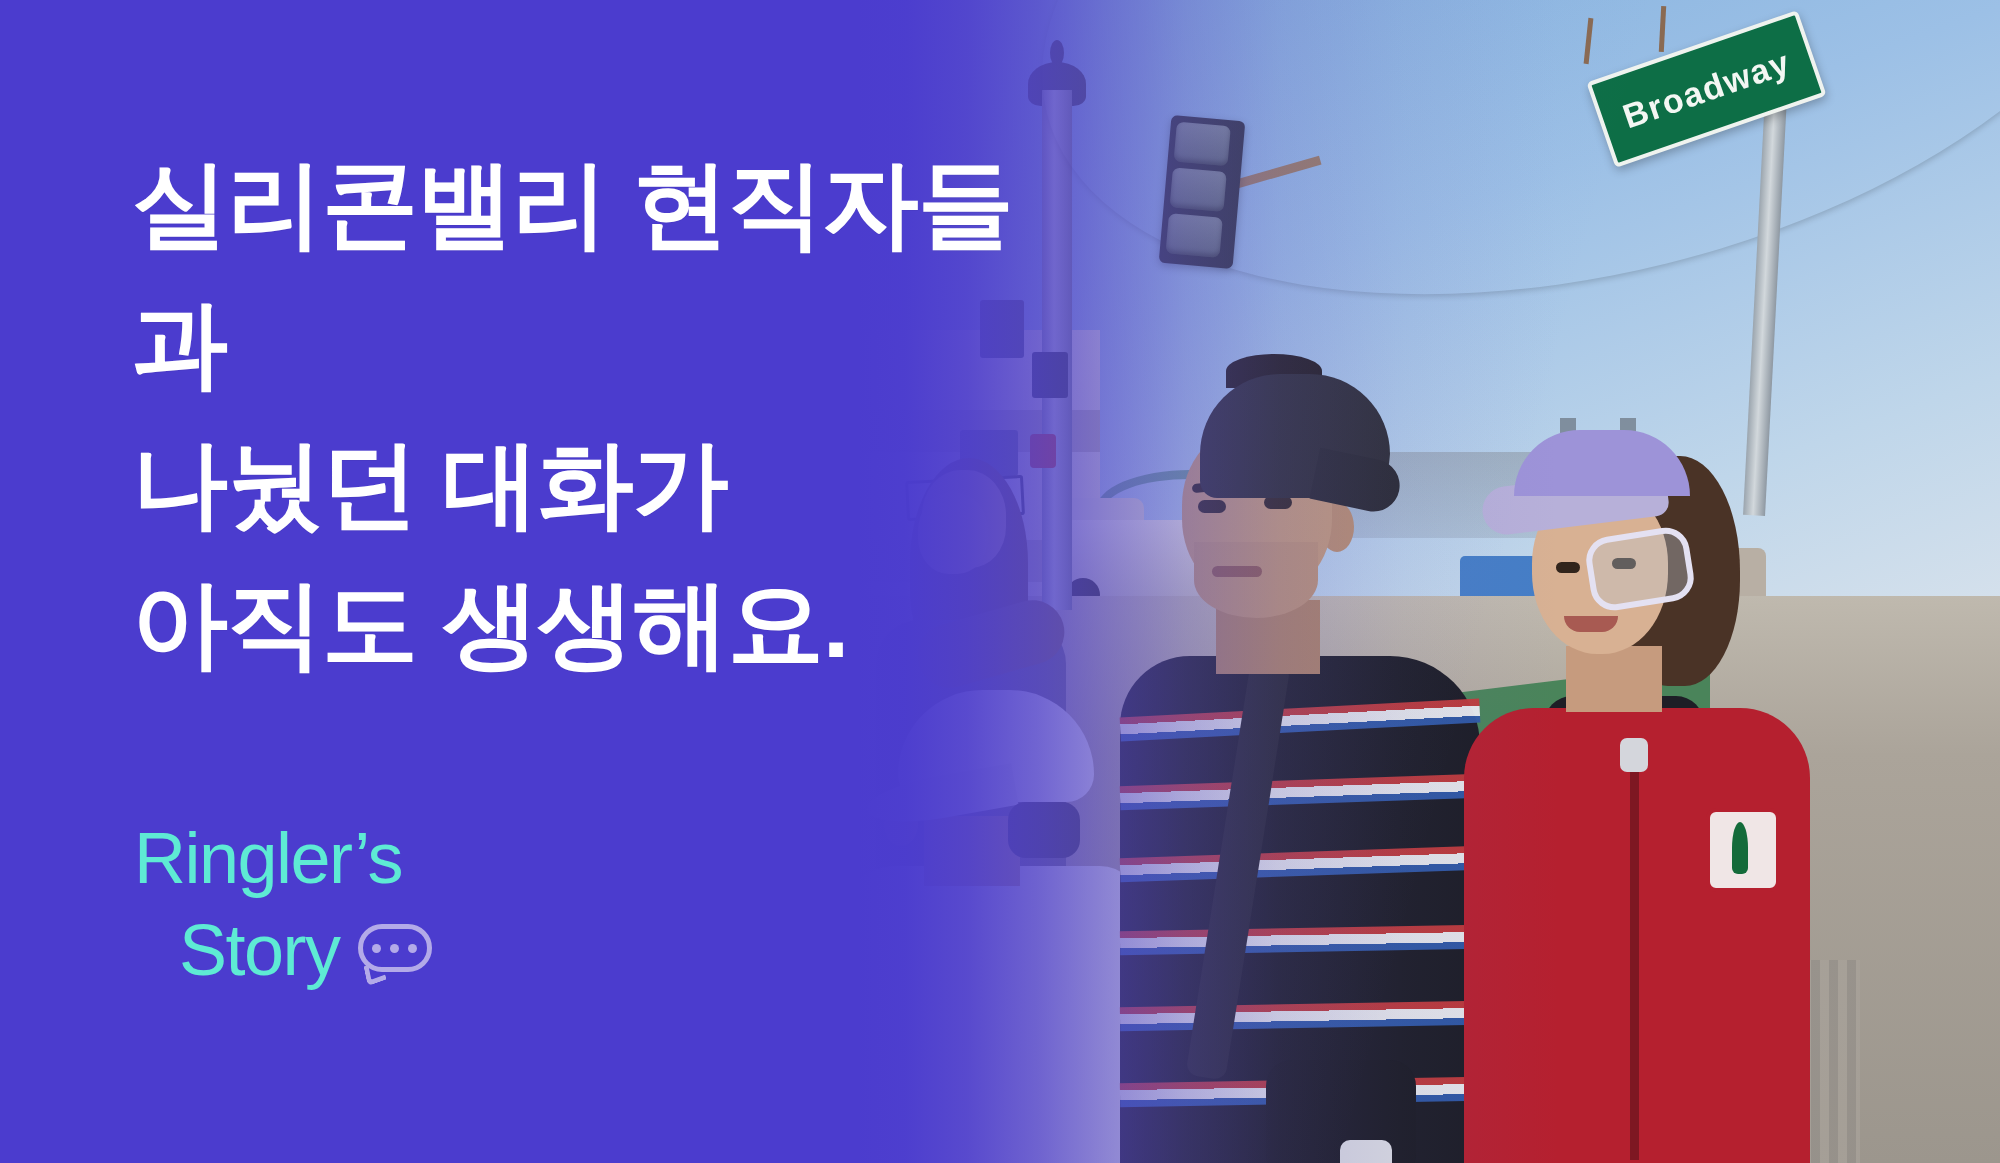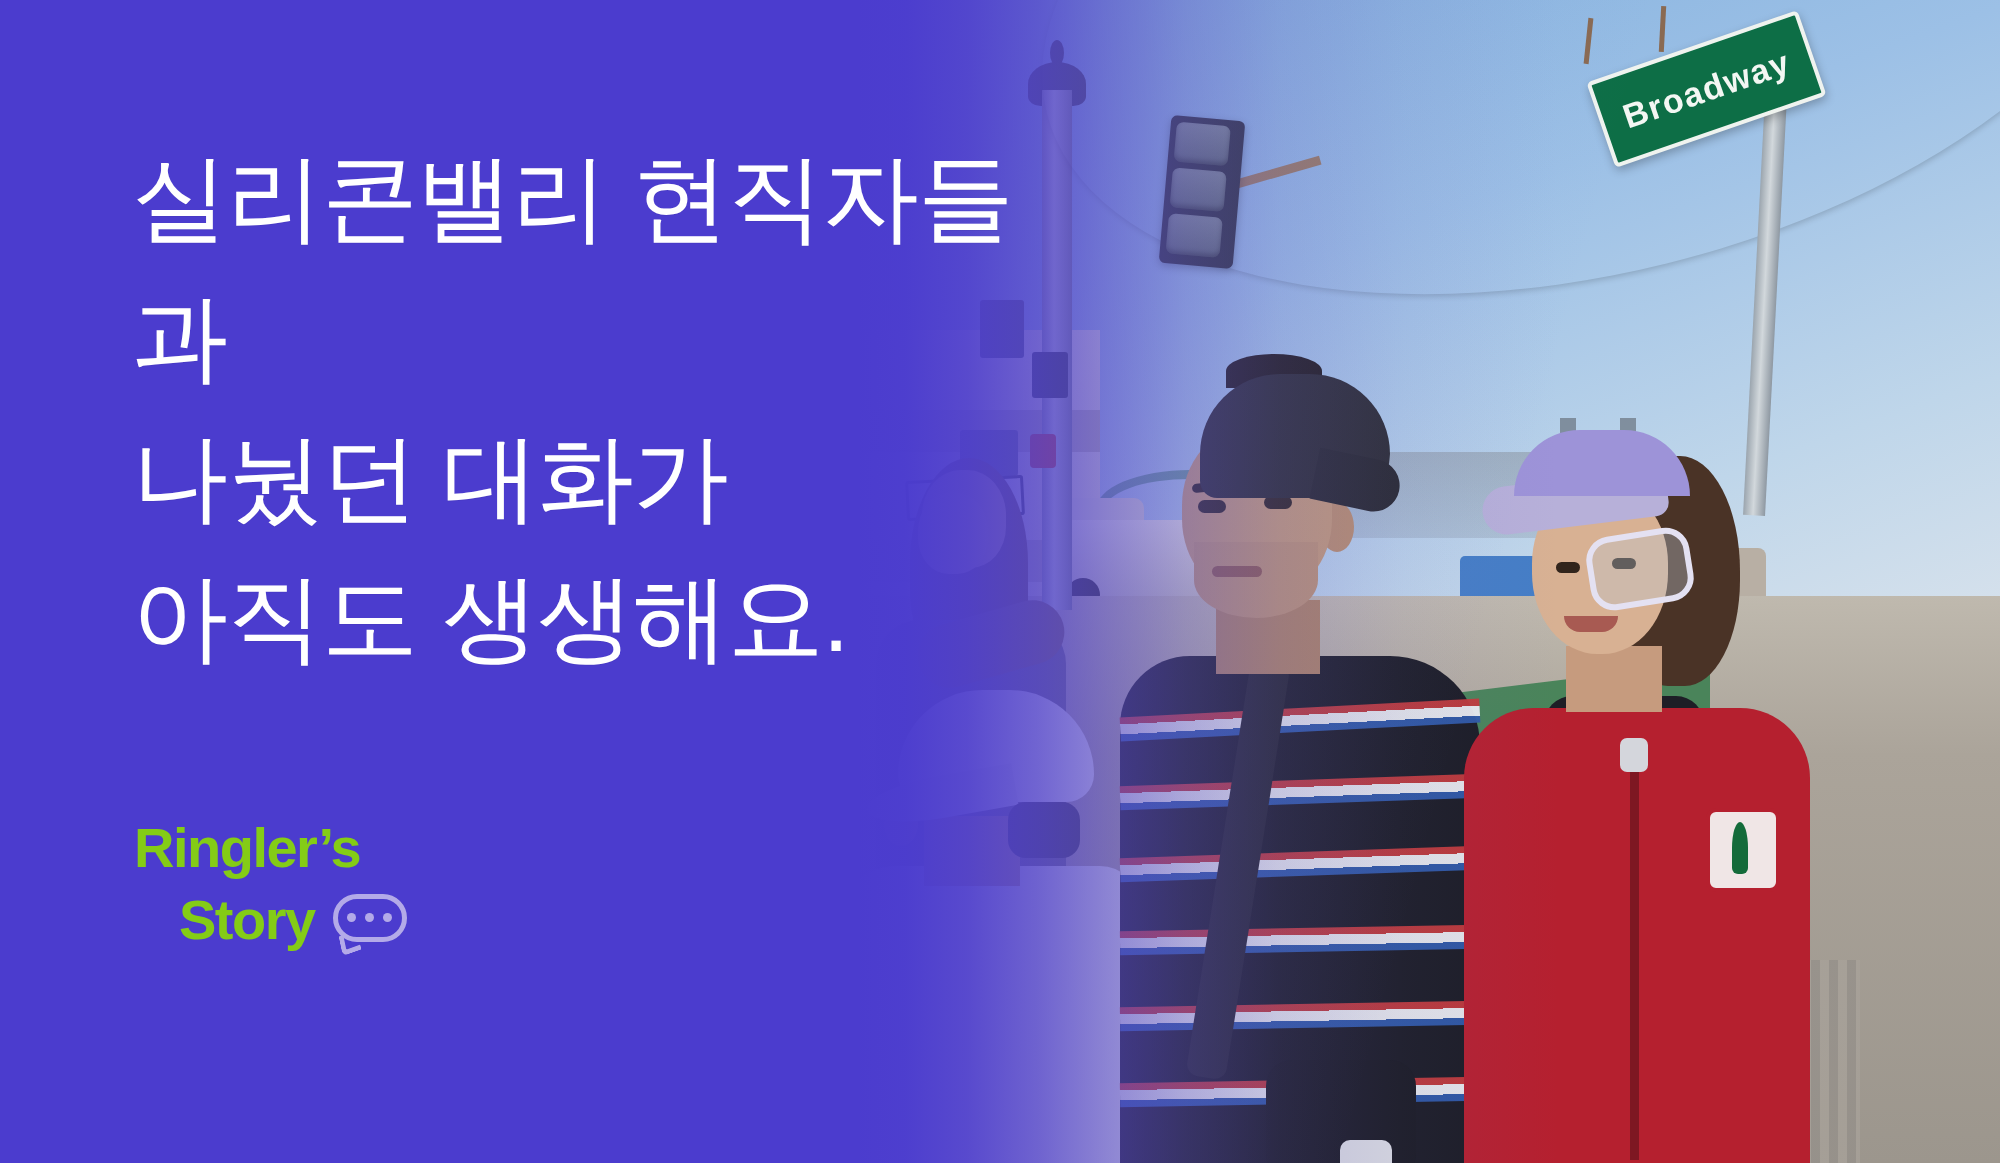--- a/index.html
+++ b/index.html
@@ -229,35 +229,35 @@
       rgba(120,112,192,0) 100%);
     pointer-events:none;
   }
 
   
   .content{
     position:absolute;left:0;top:0;width:1100px;height:1163px;
     padding:0;
   }
   .headline{
-    position:absolute;left:132px;top:128px;
+    position:absolute;left:132px;top:134px;
     margin:0;
     color:#FFFFFF;
     font-size:96px;
-    font-weight:normal;
+    font-weight:bold;
     line-height:1.46;
     letter-spacing:-1px;
     white-space:pre-line;
     text-shadow:0 1px 0 rgba(0,0,0,.04);
   }
   .brandblock{
     position:absolute;left:134px;top:812px;
-    color:#84cc16;
-    font-size:56px;
-    font-weight:bold;
+    color:#5eead4;
+    font-size:72px;
+    font-weight:normal;
     line-height:1.28;
     letter-spacing:-1.5px;
   }
   .brand-line2{display:flex;align-items:center;gap:18px;margin-left:45px;}
   .bubble-icon{
     position:relative;
     display:inline-block;
     width:74px;height:48px;
     margin-bottom:4px;
     flex:0 0 auto;

